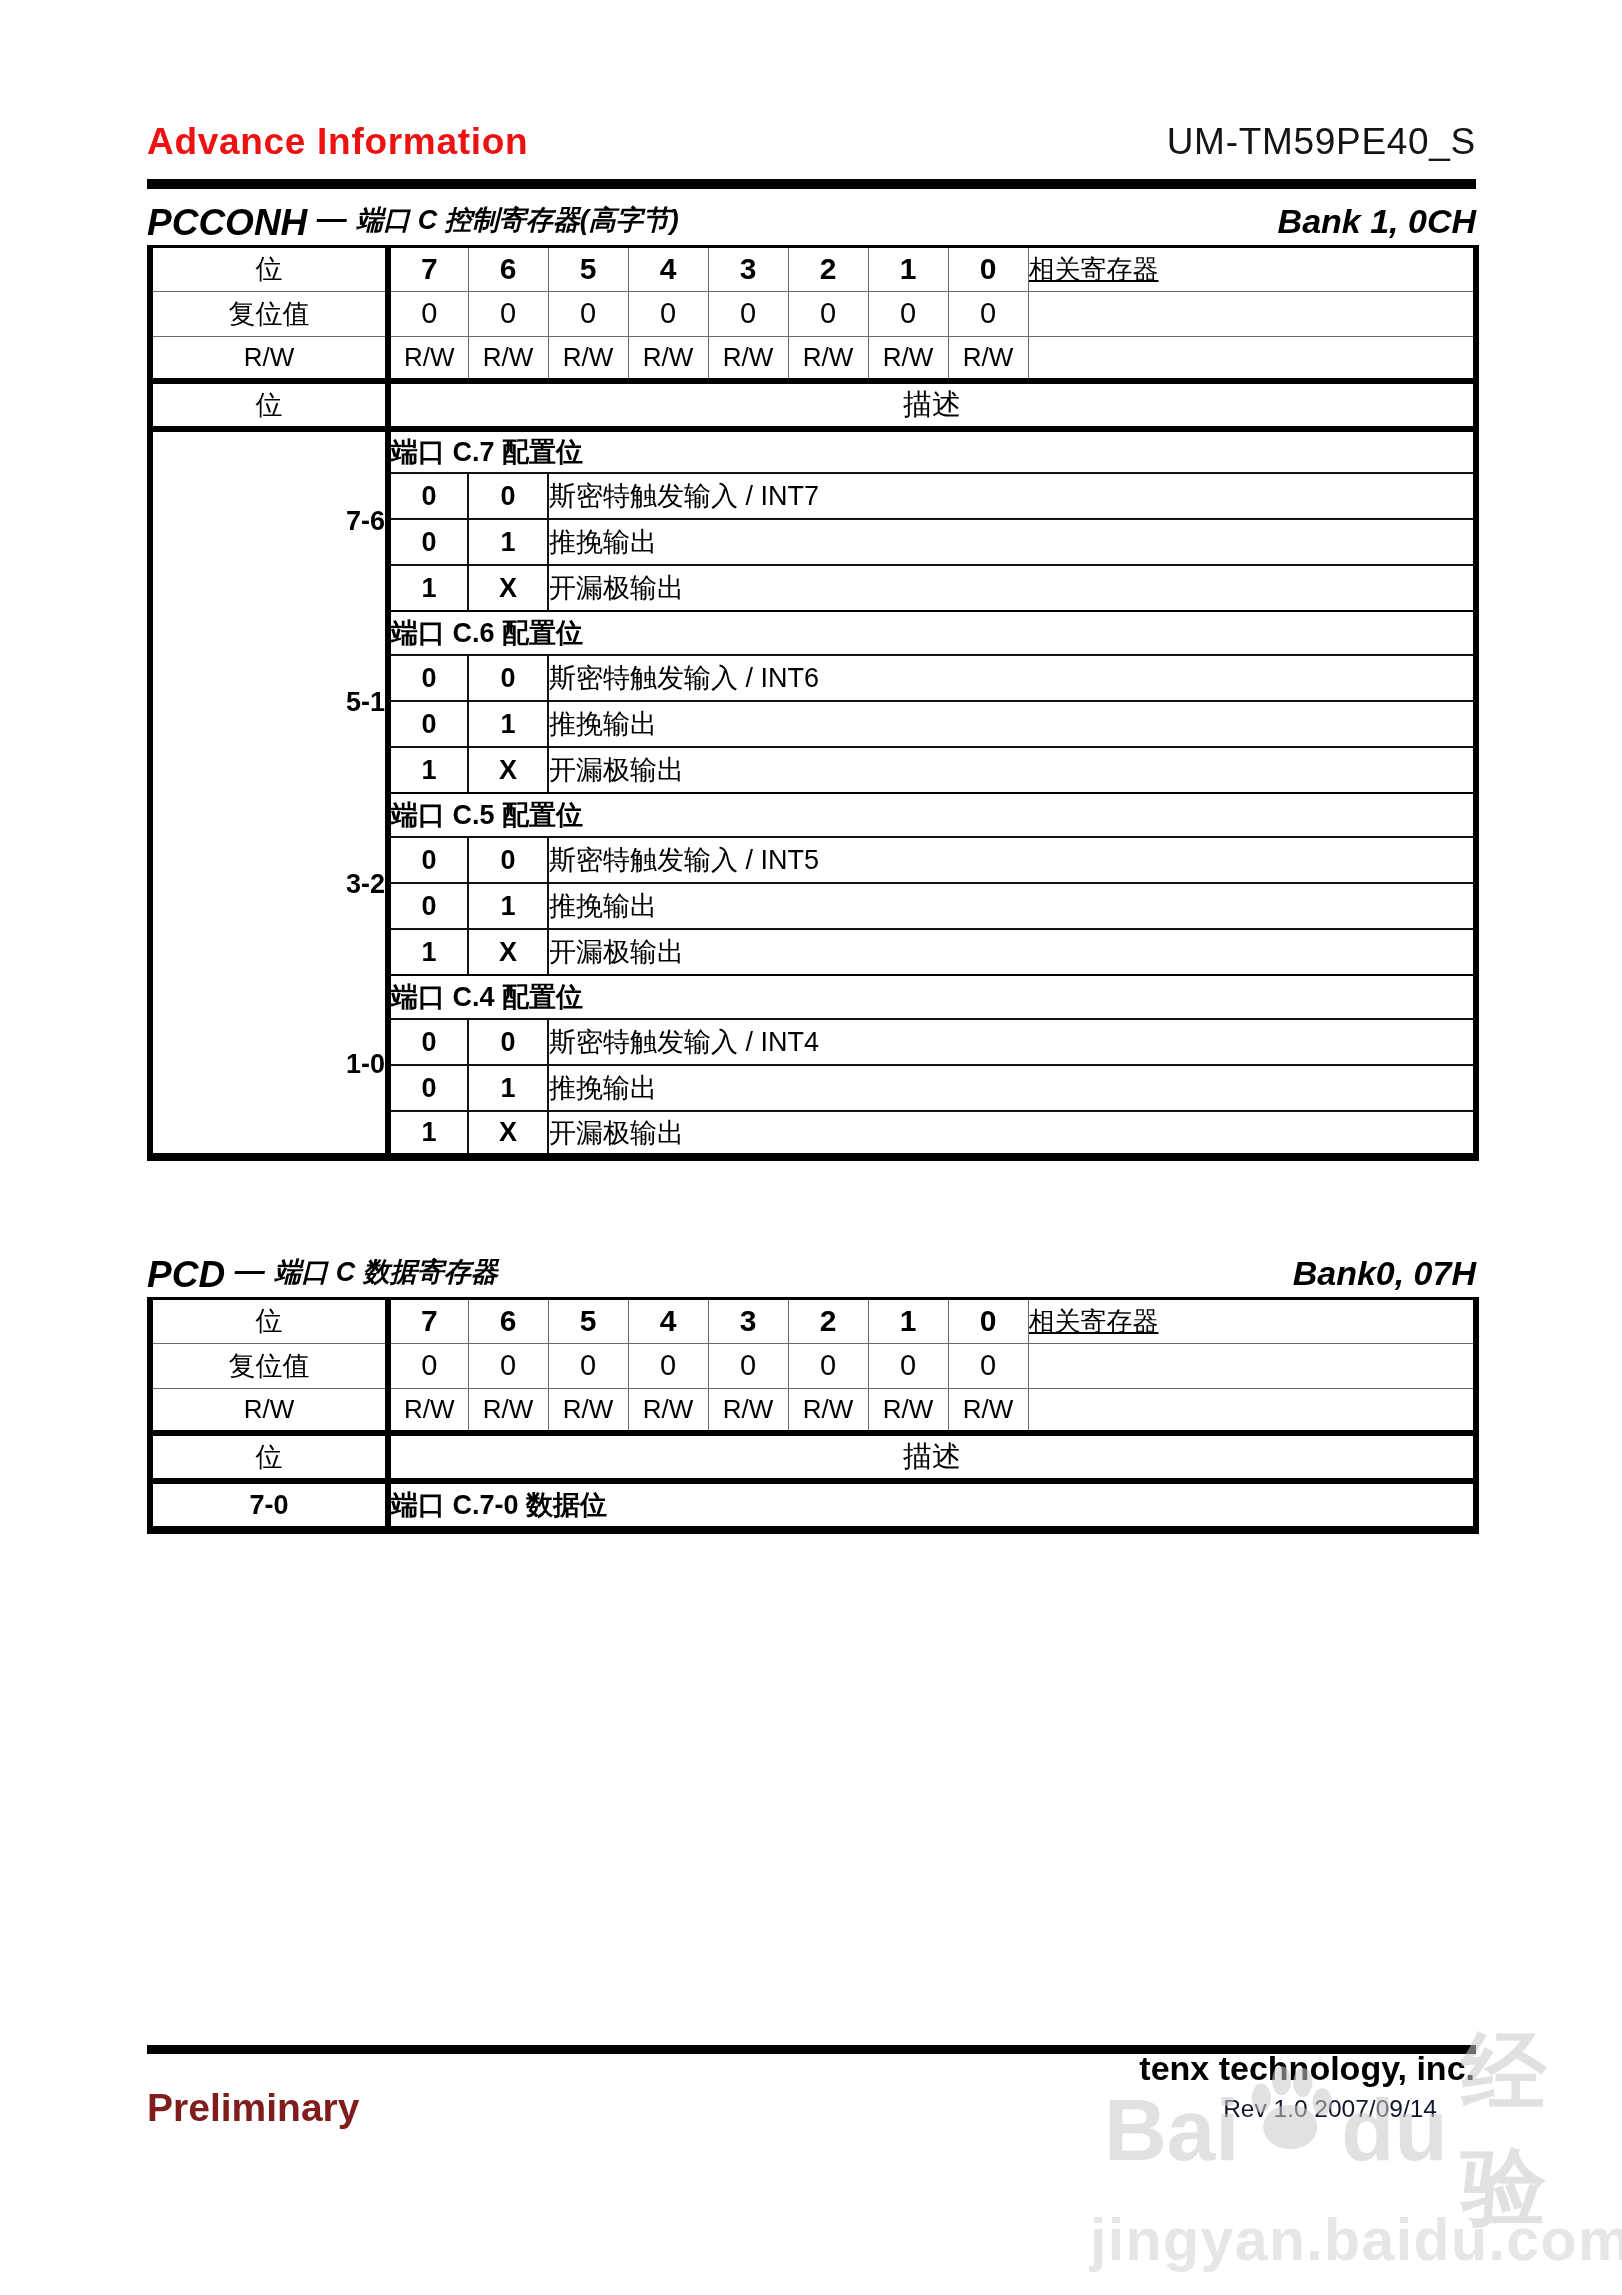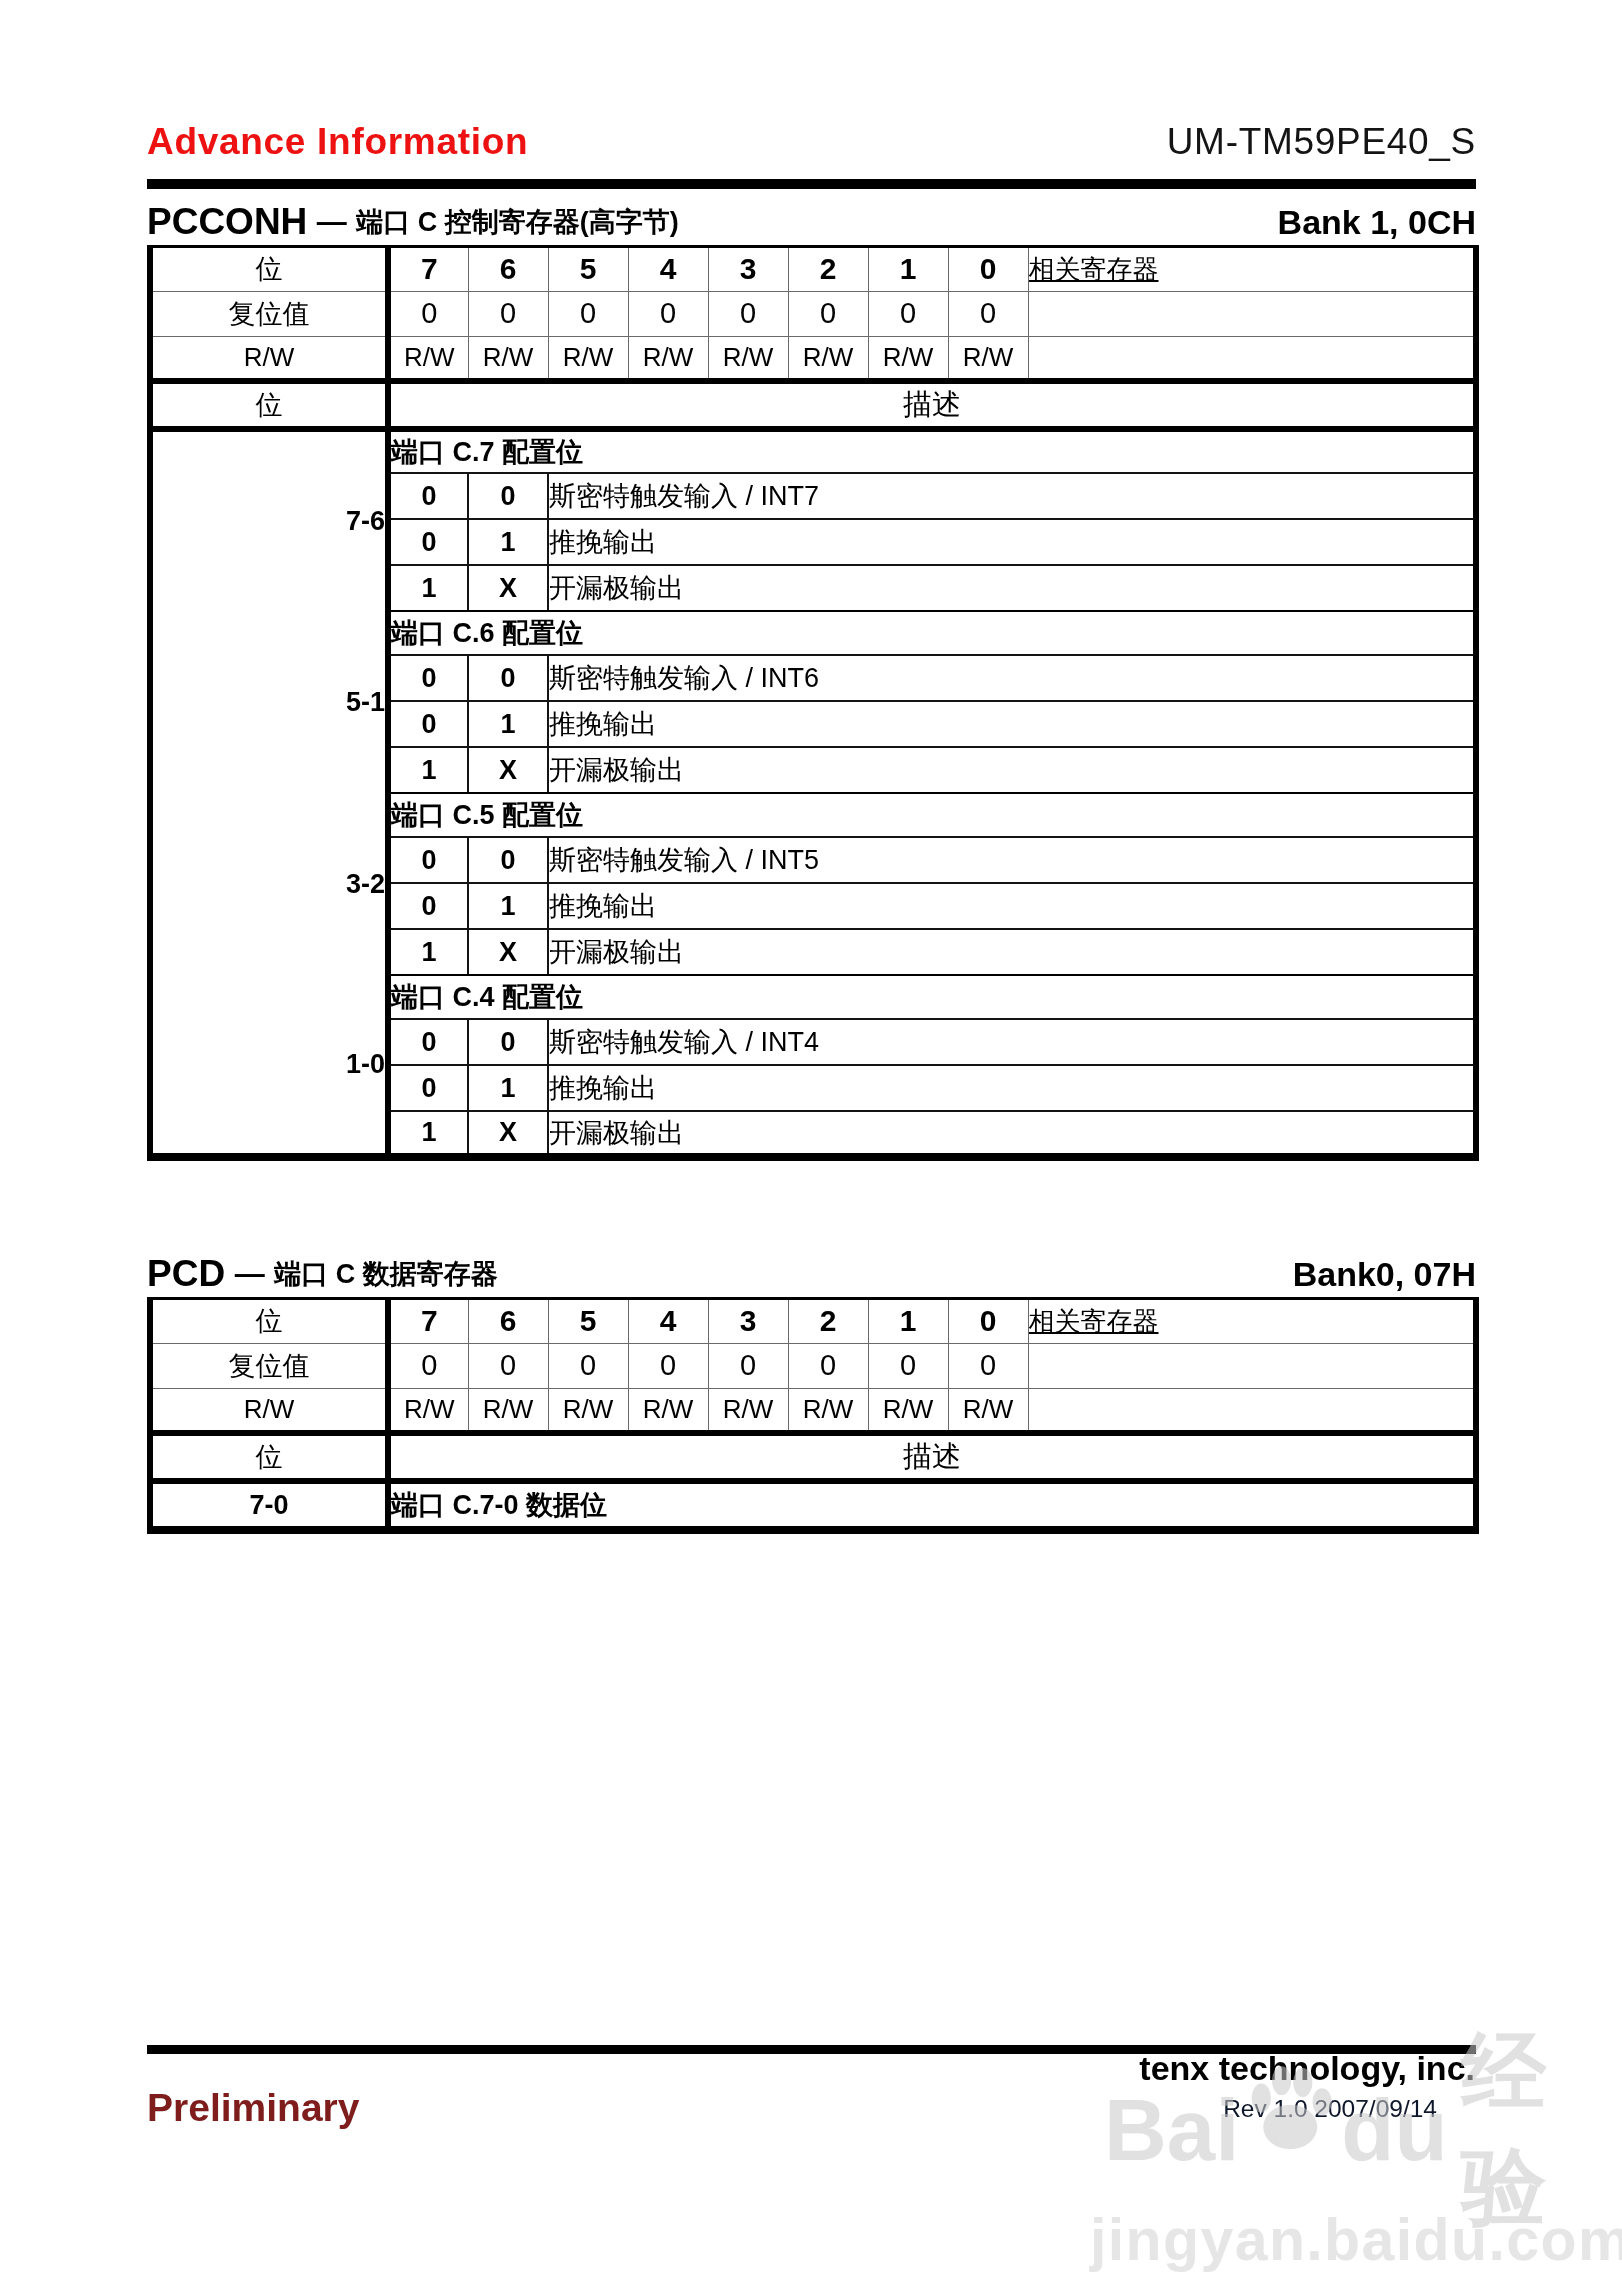--- a/index.html
+++ b/index.html
@@ -11,21 +11,21 @@
               display:flex;justify-content:space-between;align-items:flex-end;}
   .hdr-left{font-size:37px;font-weight:bold;color:#ee1111;letter-spacing:0.7px;}
   .hdr-right{font-size:37px;color:#141414;letter-spacing:0.7px;}
   .rule{position:absolute;left:147px;width:1329px;background:#000;}
   .rule-top{top:179px;height:10.2px;}
 
   
   .reg-block{position:absolute;left:147px;width:1329px;}
   .reg1{top:202px;}
   .reg2{top:1254px;}
-  .title-row{display:flex;align-items:center;height:40px;}
+  .title-row{display:flex;align-items:flex-start;height:40px;font-style:italic;}
   .reg-name{font-size:37px;font-weight:bold;}
   .reg-dash{font-size:30px;font-weight:bold;margin:0 9.5px;}
   .reg-subtitle{font-size:27px;font-weight:bold;}
   .reg-bank{margin-left:auto;font-size:34px;font-weight:bold;}
 
   table.regtable{width:1329px;border-collapse:collapse;table-layout:fixed;margin-top:2.7px;
                  border-top:3.4px solid #000;border-bottom:8.2px solid #000;
                  border-left:6.8px solid #000;border-right:6.8px solid #000;}
   table.regtable td{box-sizing:border-box;padding:0;vertical-align:middle;
                     white-space:nowrap;overflow:hidden;}

